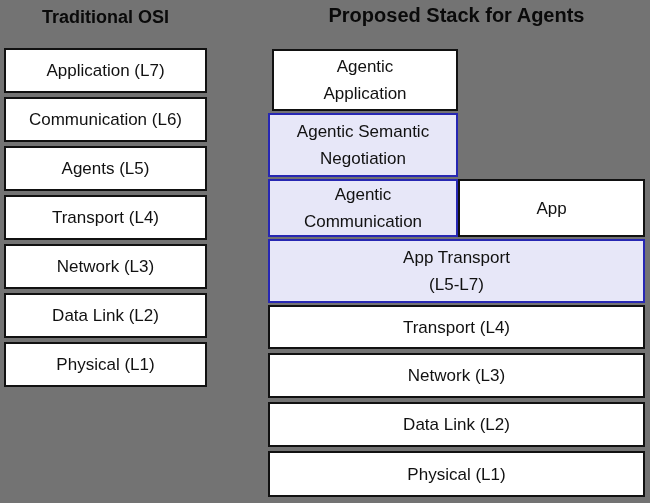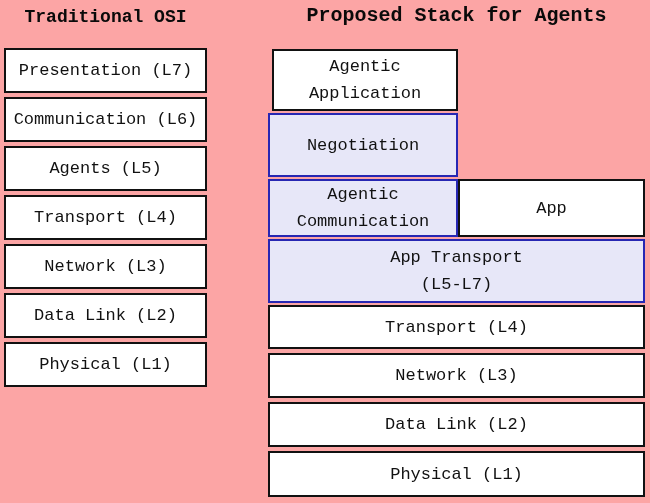--- a/index.html
+++ b/index.html
@@ -1,21 +1,21 @@
 <!DOCTYPE html>
 <html><head>
 <meta charset="utf-8">
 <style>
   html, body { margin: 0; padding: 0; background: #ffffff; }
   .canvas {
     position: relative;
     width: 650px;
     height: 503px;
-    background: #fca5a5;
-    font-family: Liberation Mono, monospace;
+    background: #737373;
+    font-family: Liberation Sans, sans-serif;
     color: #111111;
     overflow: hidden;
   }
   .title {
     position: absolute;
     font-weight: 700;
     text-align: center;
     color: #0a0a0a;
   }
   .title-left  { left: 4px;   top: 7px; width: 203px; font-size: 18px; }
@@ -65,37 +65,38 @@
 </style>
 </head>
 <body>
 
 <div class="canvas">
 
   <div class="title title-left">Traditional OSI</div>
   <div class="title title-right">Proposed Stack for Agents</div>
 
   <div class="stack-left">
-    <div class="osi-box">Presentation (L7)</div>
+    <div class="osi-box">Application (L7)</div>
     <div class="osi-box">Communication (L6)</div>
     <div class="osi-box">Agents (L5)</div>
     <div class="osi-box">Transport (L4)</div>
     <div class="osi-box">Network (L3)</div>
     <div class="osi-box">Data Link (L2)</div>
     <div class="osi-box">Physical (L1)</div>
   </div>
 
   <div class="stack-right">
 
     <div class="rbox b-agapp">
       <span>Agentic</span>
       <span>Application</span>
     </div>
 
     <div class="rbox hl b-agsem">
+      <span>Agentic Semantic</span>
       <span>Negotiation</span>
     </div>
 
     <div class="r-row">
       <div class="rbox hl b-agcomm">
         <span>Agentic</span>
         <span>Communication</span>
       </div>
       <div class="rbox b-app">App</div>
     </div>

